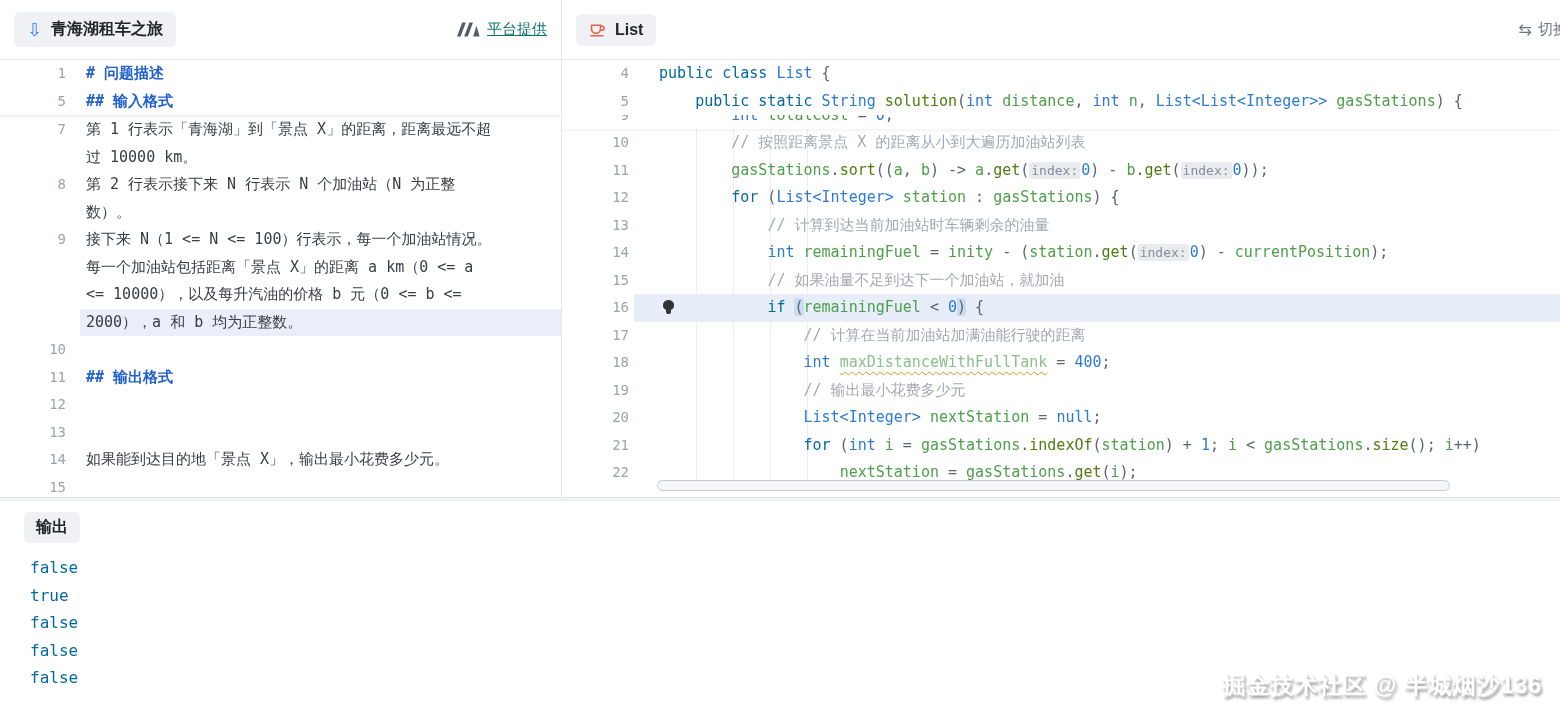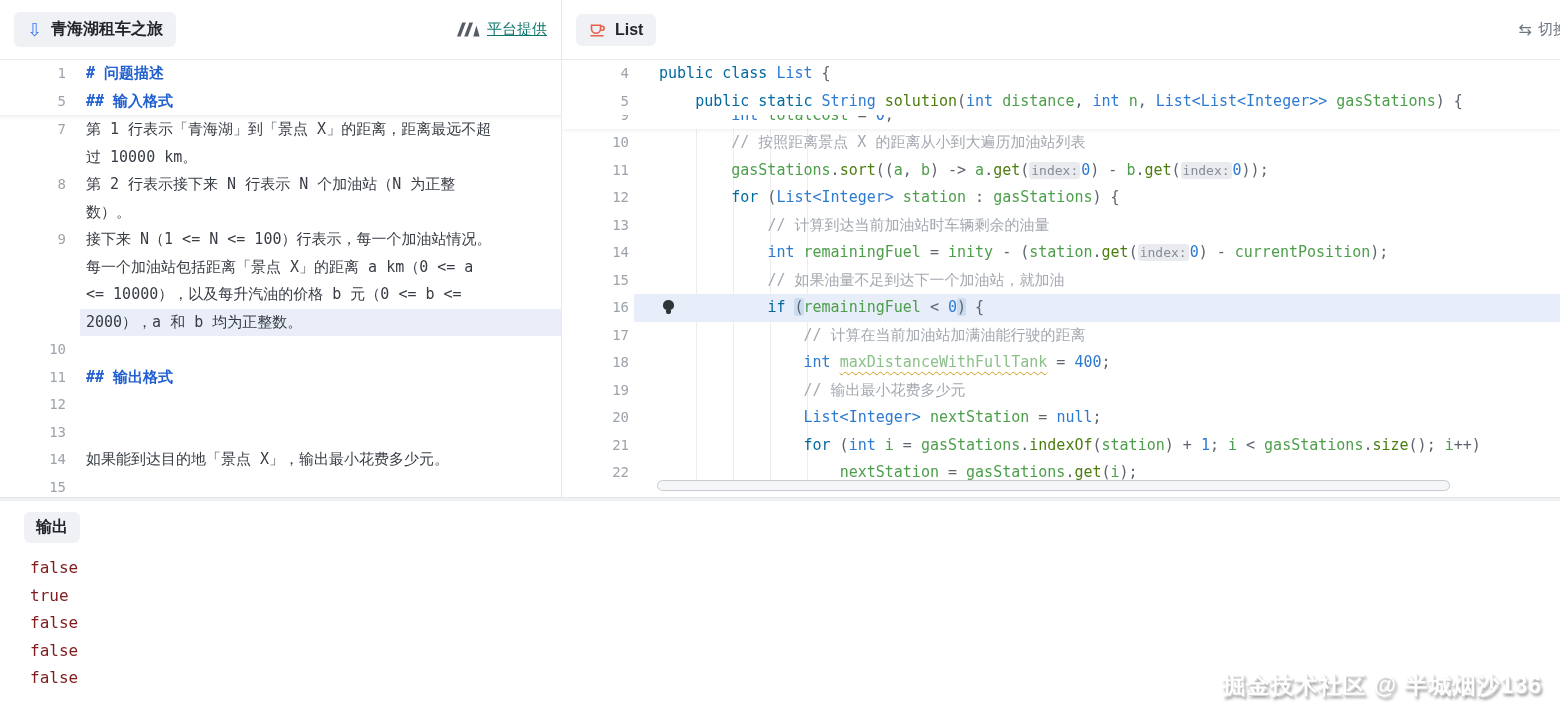--- a/index.html
+++ b/index.html
@@ -49,21 +49,21 @@
   .tk-pun { color: #5d646e; }
   .tk-cmt { color: #a3a8b0; }
   .tk-inlay { background: #e9ebef; color: #858d98; border-radius: 3px; font-size: 13px; padding: 1px 2px; margin-right: 1px; }
   .tk-bracket { background: #ccdcf0; border-radius: 2px; color: #5d646e; }
   .tk-warnvar { color: #8cc08a; text-decoration: underline wavy #cf9d1d; text-decoration-thickness: 1px; text-underline-offset: 4px; }
 
   
   .divider { height: 4px; background: #f0f2f4; border-top: 1px solid #e4e7ea; border-bottom: 1px solid #eceff1; }
   .output-area { height: 210px; padding: 11px 0 0 24px; position: relative; background: #fff; }
   .output-pill { background: #eff1f4; border-radius: 6px; padding: 5px 12px; display: inline-block; font-size: 16px; font-weight: 700; color: #22262b; }
-  .olines { margin-top: 11px; font-family: "DejaVu Sans Mono", monospace; font-size: 16px; color: #7f1d1d; }
+  .olines { margin-top: 11px; font-family: "DejaVu Sans Mono", monospace; font-size: 16px; color: #0369a1; }
   .oline { height: 27.5px; line-height: 27.5px; padding-left: 6px; }
 
   .watermark { position: absolute; right: 18px; bottom: 14px; font-size: 23px; font-weight: 700; letter-spacing: 1px;
     color: #ffffff; text-shadow: 1px 1px 0 #d6d6d6, 2px 3px 3px #979797; z-index: 5; }
 </style>
 </head>
 <body>
 
 <div class="top">
 

